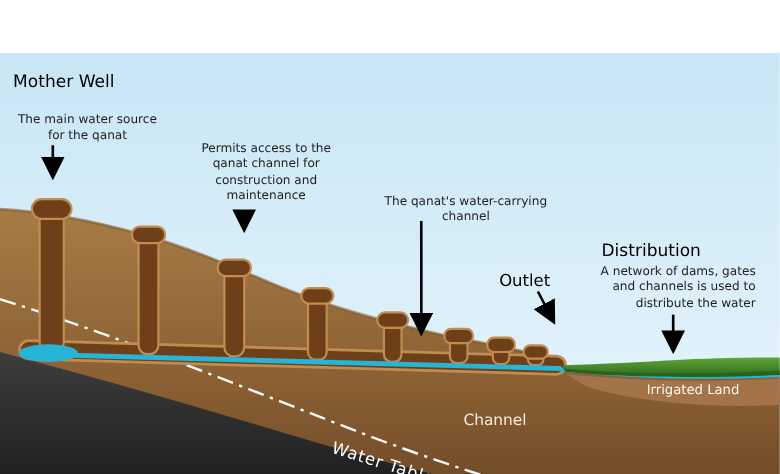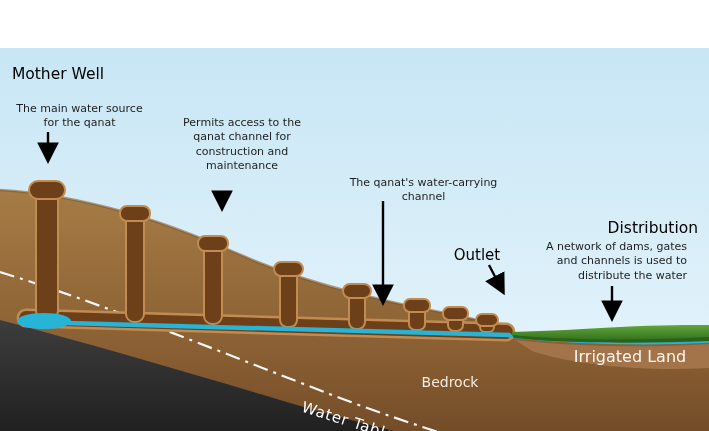--- a/index.html
+++ b/index.html
@@ -123,29 +123,29 @@
       <path d="M222,143 L222,158" marker-end="url(#ah)"></path>
       <path d="M383,153 L383,252" marker-end="url(#ah)"></path>
       <path d="M489,217 L502,242" marker-end="url(#ah)"></path>
       <path d="M612,238 L612,268" marker-end="url(#ah)"></path>
     </g>
   </svg>
 
   <div class="lbl title" style="left:2px;top:18px;width:112px;">Mother Well</div>
   <div class="lbl desc" style="left:12px;top:54px;width:135px;">The main water source for the qanat</div>
 
-  <div class="lbl desc" style="left:177px;top:68px;width:130px;">Permits access to the qanat channel for construction and maintenance</div>
+  <div class="lbl desc" style="left:177px;top:80px;width:130px;">Permits access to the qanat channel for construction and maintenance</div>
 
   <div class="lbl desc" style="left:336px;top:128px;width:175px;">The qanat's water-carrying channel</div>
 
   <div class="lbl title" style="left:448px;top:199px;width:58px;font-size:15px;">Outlet</div>
 
-  <div class="lbl title" style="left:586px;top:172px;width:112px;text-align:right;">Distribution</div>
+  <div class="lbl title" style="left:536px;top:172px;width:112px;">Distribution</div>
   <div class="lbl desc" style="left:537px;top:192px;width:150px;text-align:right;">A network of dams, gates and channels is used to distribute the water</div>
 
-  <div class="lbl ground-label" style="left:565px;top:299px;width:130px;font-size:16px;color:#fdf7ee;">Irrigated Land</div>
+  <div class="lbl ground-label" style="left:565px;top:299px;width:130px;font-size:12px;color:#fdf7ee;">Irrigated Land</div>
 
-  <div class="lbl ground-label" style="left:405px;top:326px;width:90px;color:#f4ece0;">Bedrock</div>
+  <div class="lbl ground-label" style="left:405px;top:326px;width:90px;color:#f4ece0;">Channel</div>
 
   <div class="lbl wt-label" style="left:305px;top:350px;">Water Table</div>
 
 
 </div>
 
 </body></html>

